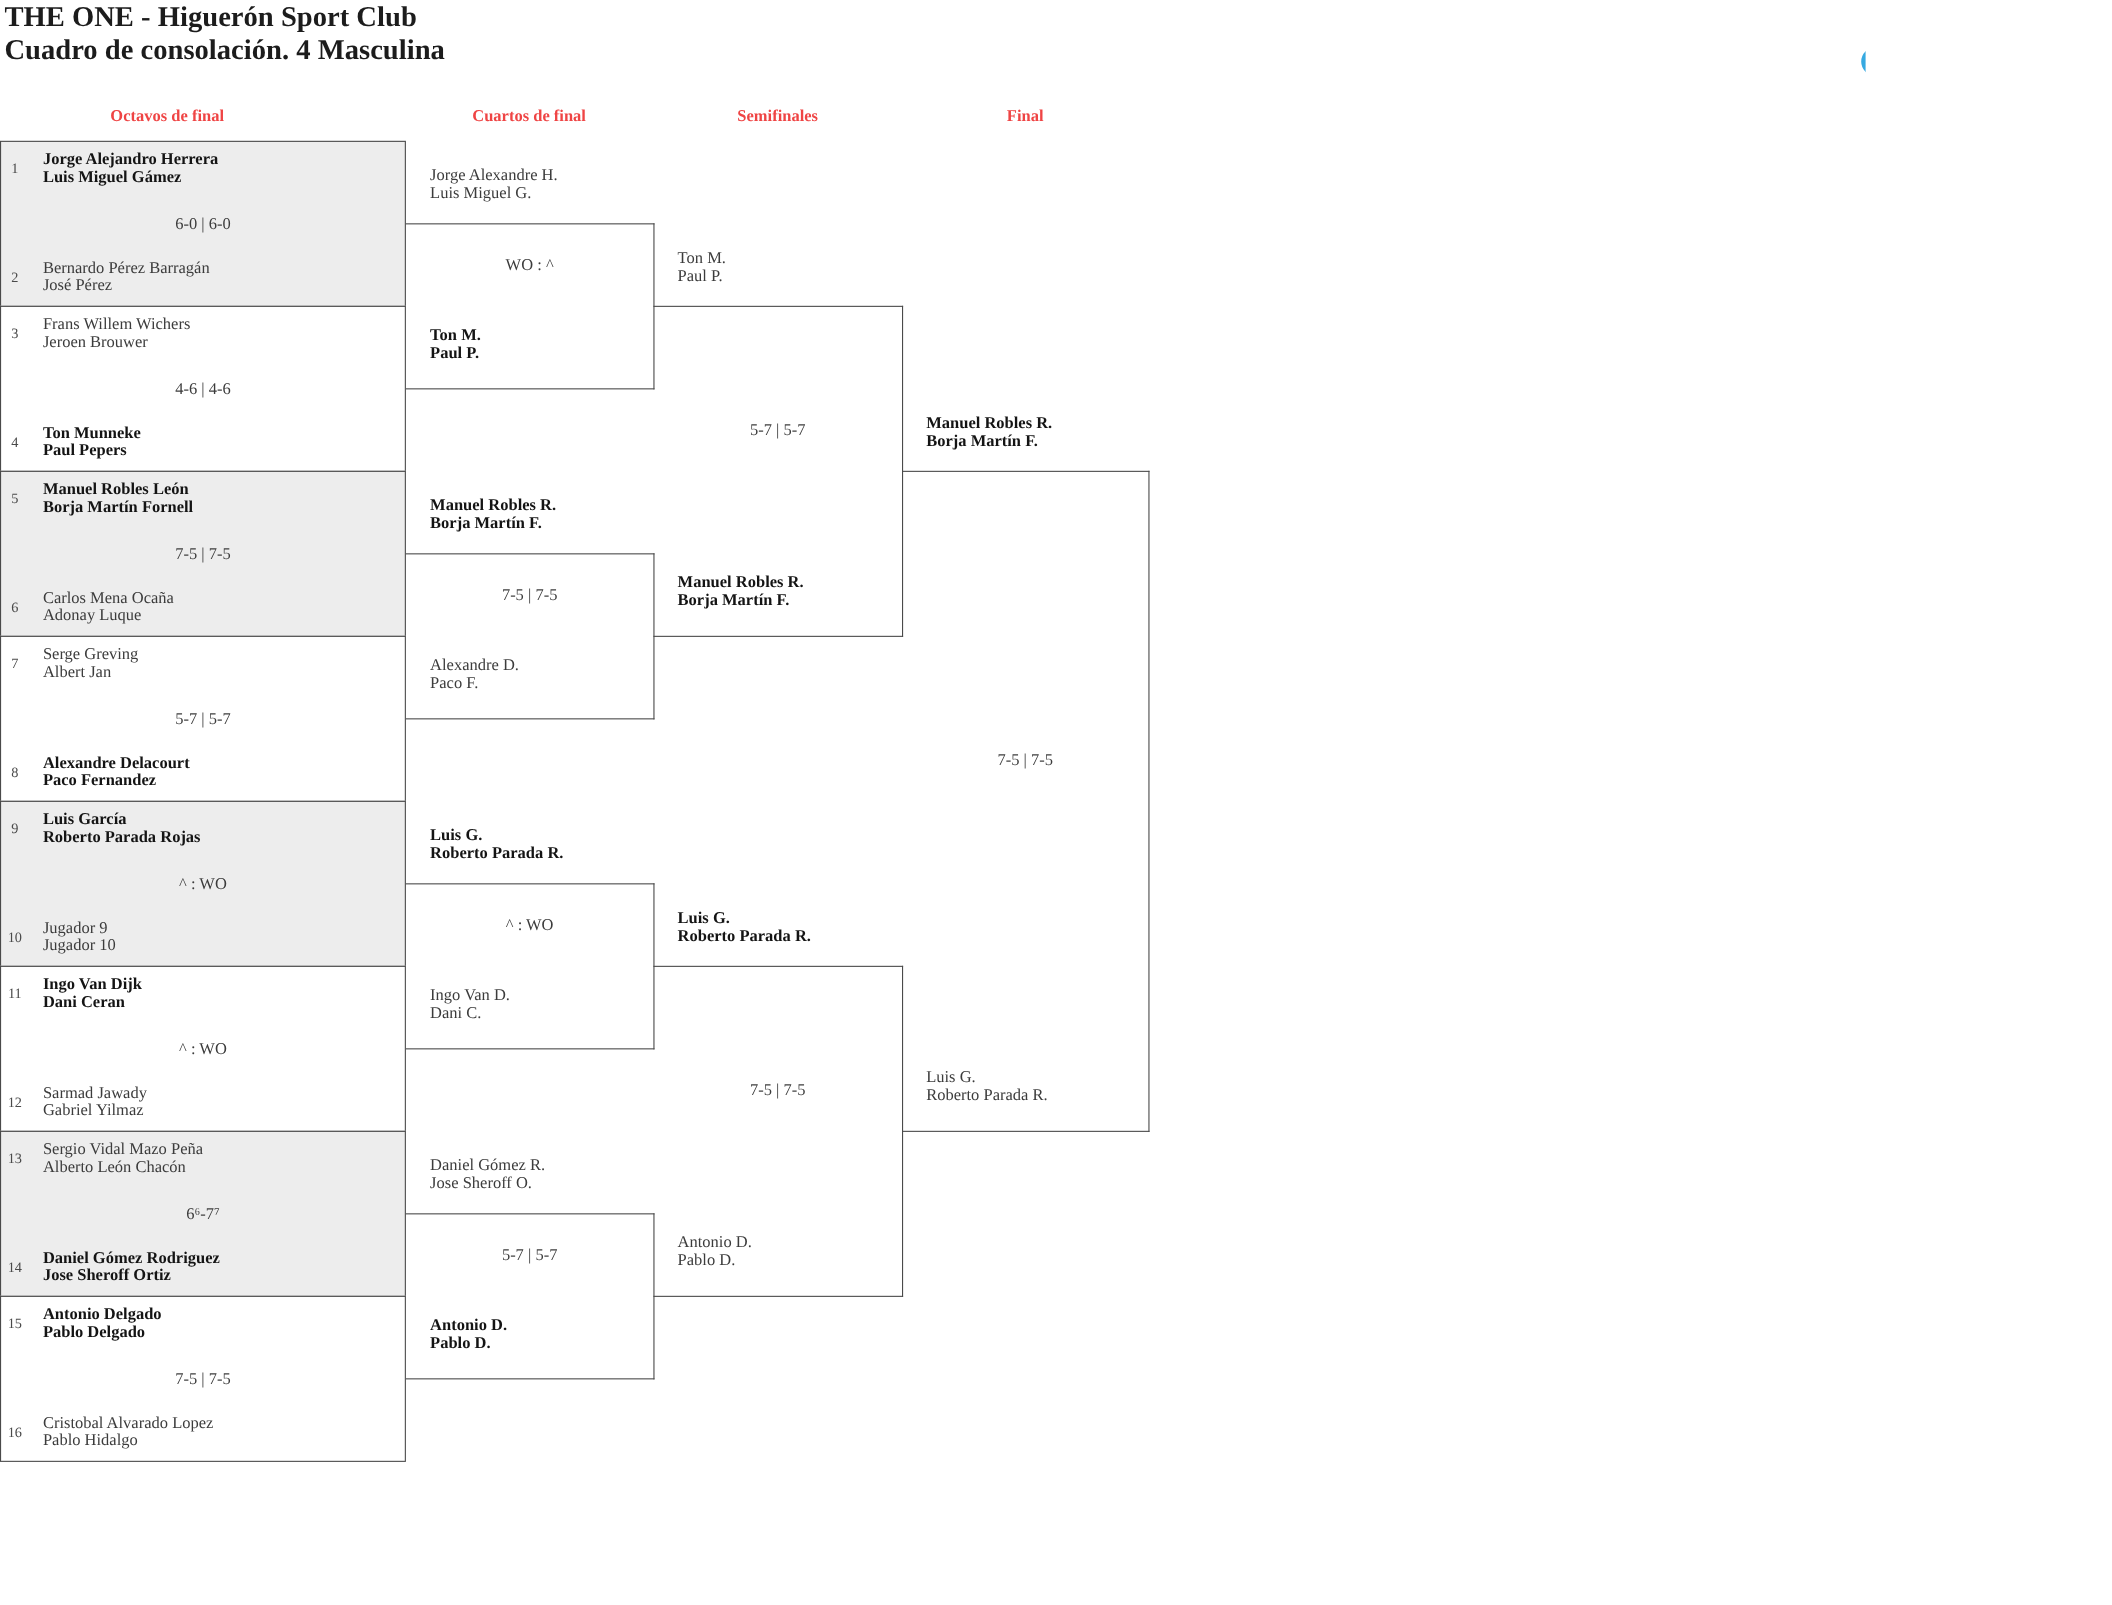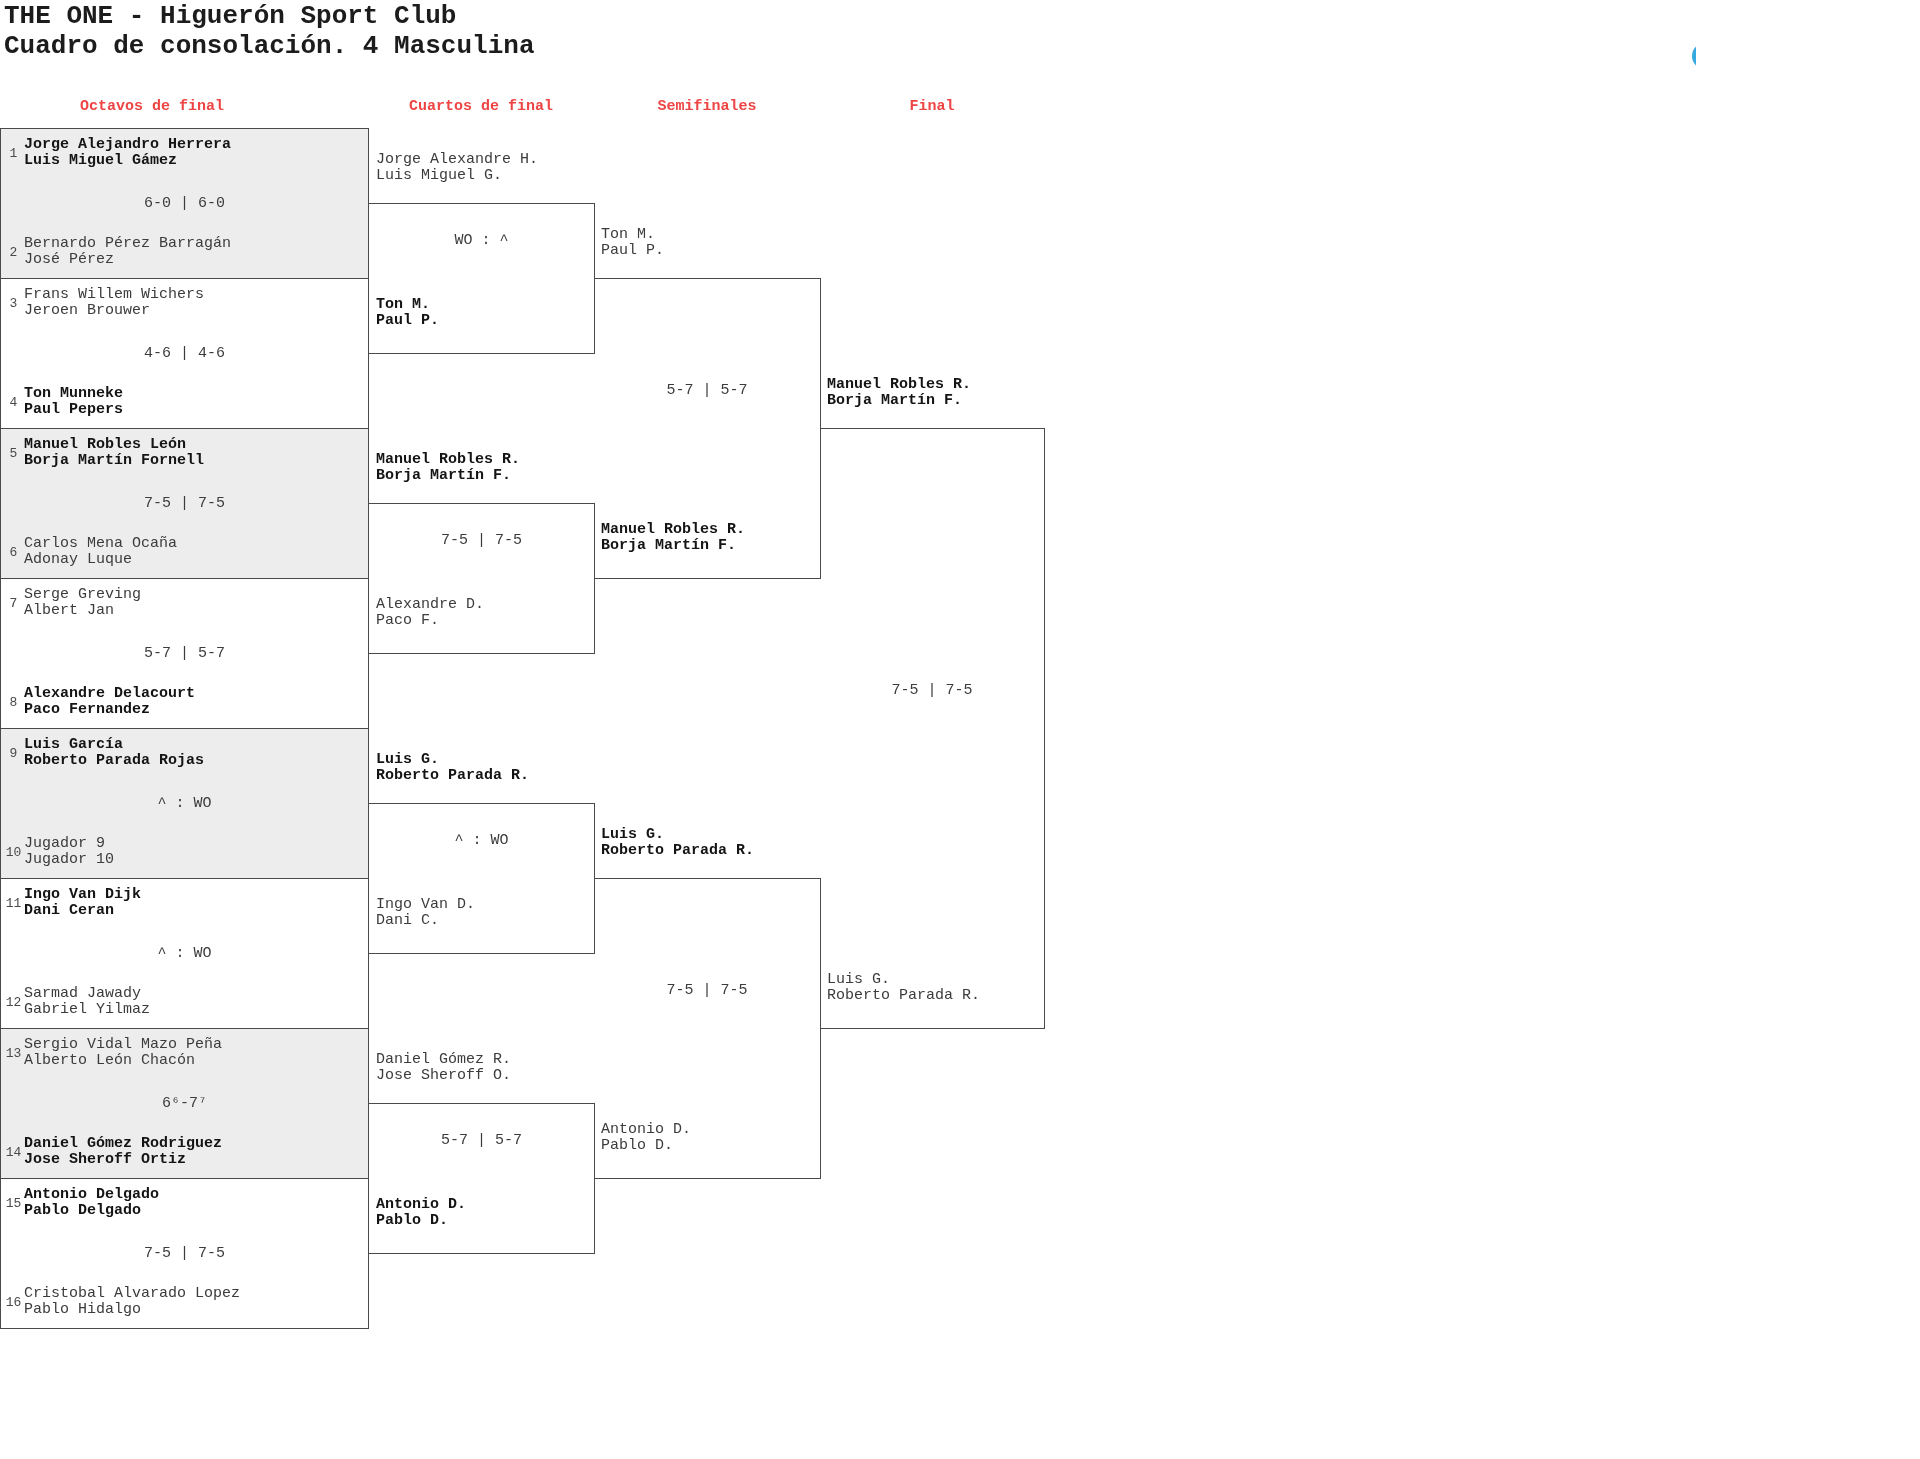--- a/index.html
+++ b/index.html
@@ -1,17 +1,17 @@
 <!DOCTYPE html>
 <html><head>
 <meta charset="utf-8">
 <style>
   html,body{margin:0;padding:0;background:#fff;}
   .page{position:relative;width:1696px;height:1459px;background:#fff;overflow:hidden;
-        font-family:Liberation Mono, monospace;-webkit-font-smoothing:antialiased;}
+        font-family:Liberation Serif, serif;-webkit-font-smoothing:antialiased;}
 
   
   .title-line{position:absolute;left:4px;font-weight:700;color:#1c1c1c;font-size:26px;line-height:30px;white-space:nowrap;}
   .title-1{top:1px;}
   .title-2{top:31px;}
 
   
   .logo{position:absolute;left:1690px;top:0;width:230px;height:72px;display:block;text-decoration:none;}
   .dot{position:absolute;border-radius:50%;}
   .dot-blue-sm {left:8px; top:13px;width:20px;height:20px;background:#36A9E1;}
@@ -25,21 +25,21 @@
   
   .round-hdr{position:absolute;top:98px;width:220px;text-align:center;font-size:15px;font-weight:700;color:#ef4444;}
 
   
   .oct{position:absolute;left:0;width:369px;height:151px;border:1px solid #4a4a4a;box-sizing:border-box;background:#fff;}
   .oct.alt{background:#ededed;}
   .pair{position:absolute;left:2px;right:4px;height:32px;display:flex;align-items:center;}
   .pair.p1{top:8px;}
   .pair.p2{top:107px;}
   .seed{width:21px;flex:none;text-align:center;font-size:13px;color:#4a4a4a;}
-  .names{display:block;min-width:0;}
+  .names{display:block;min-width:0;margin-left:15px;}
   .ln{display:block;font-size:15px;line-height:16px;color:#3c3c3c;white-space:nowrap;}
   .names.bold .ln{font-weight:700;color:#141414;}
   .oscore{position:absolute;left:0;right:0;top:67px;text-align:center;font-size:15px;line-height:16px;color:#3c3c3c;}
 
   
   .rbox{position:absolute;border-style:solid;border-color:#4a4a4a;border-width:1px 1px 1px 0;box-sizing:border-box;}
   .qf {left:369px;width:226px;height:151px;}
   .sf {left:594px;width:227px;height:301px;}
   .fin{left:820px;width:225px;height:601px;}
   .rteam{position:absolute;left:7px;}

